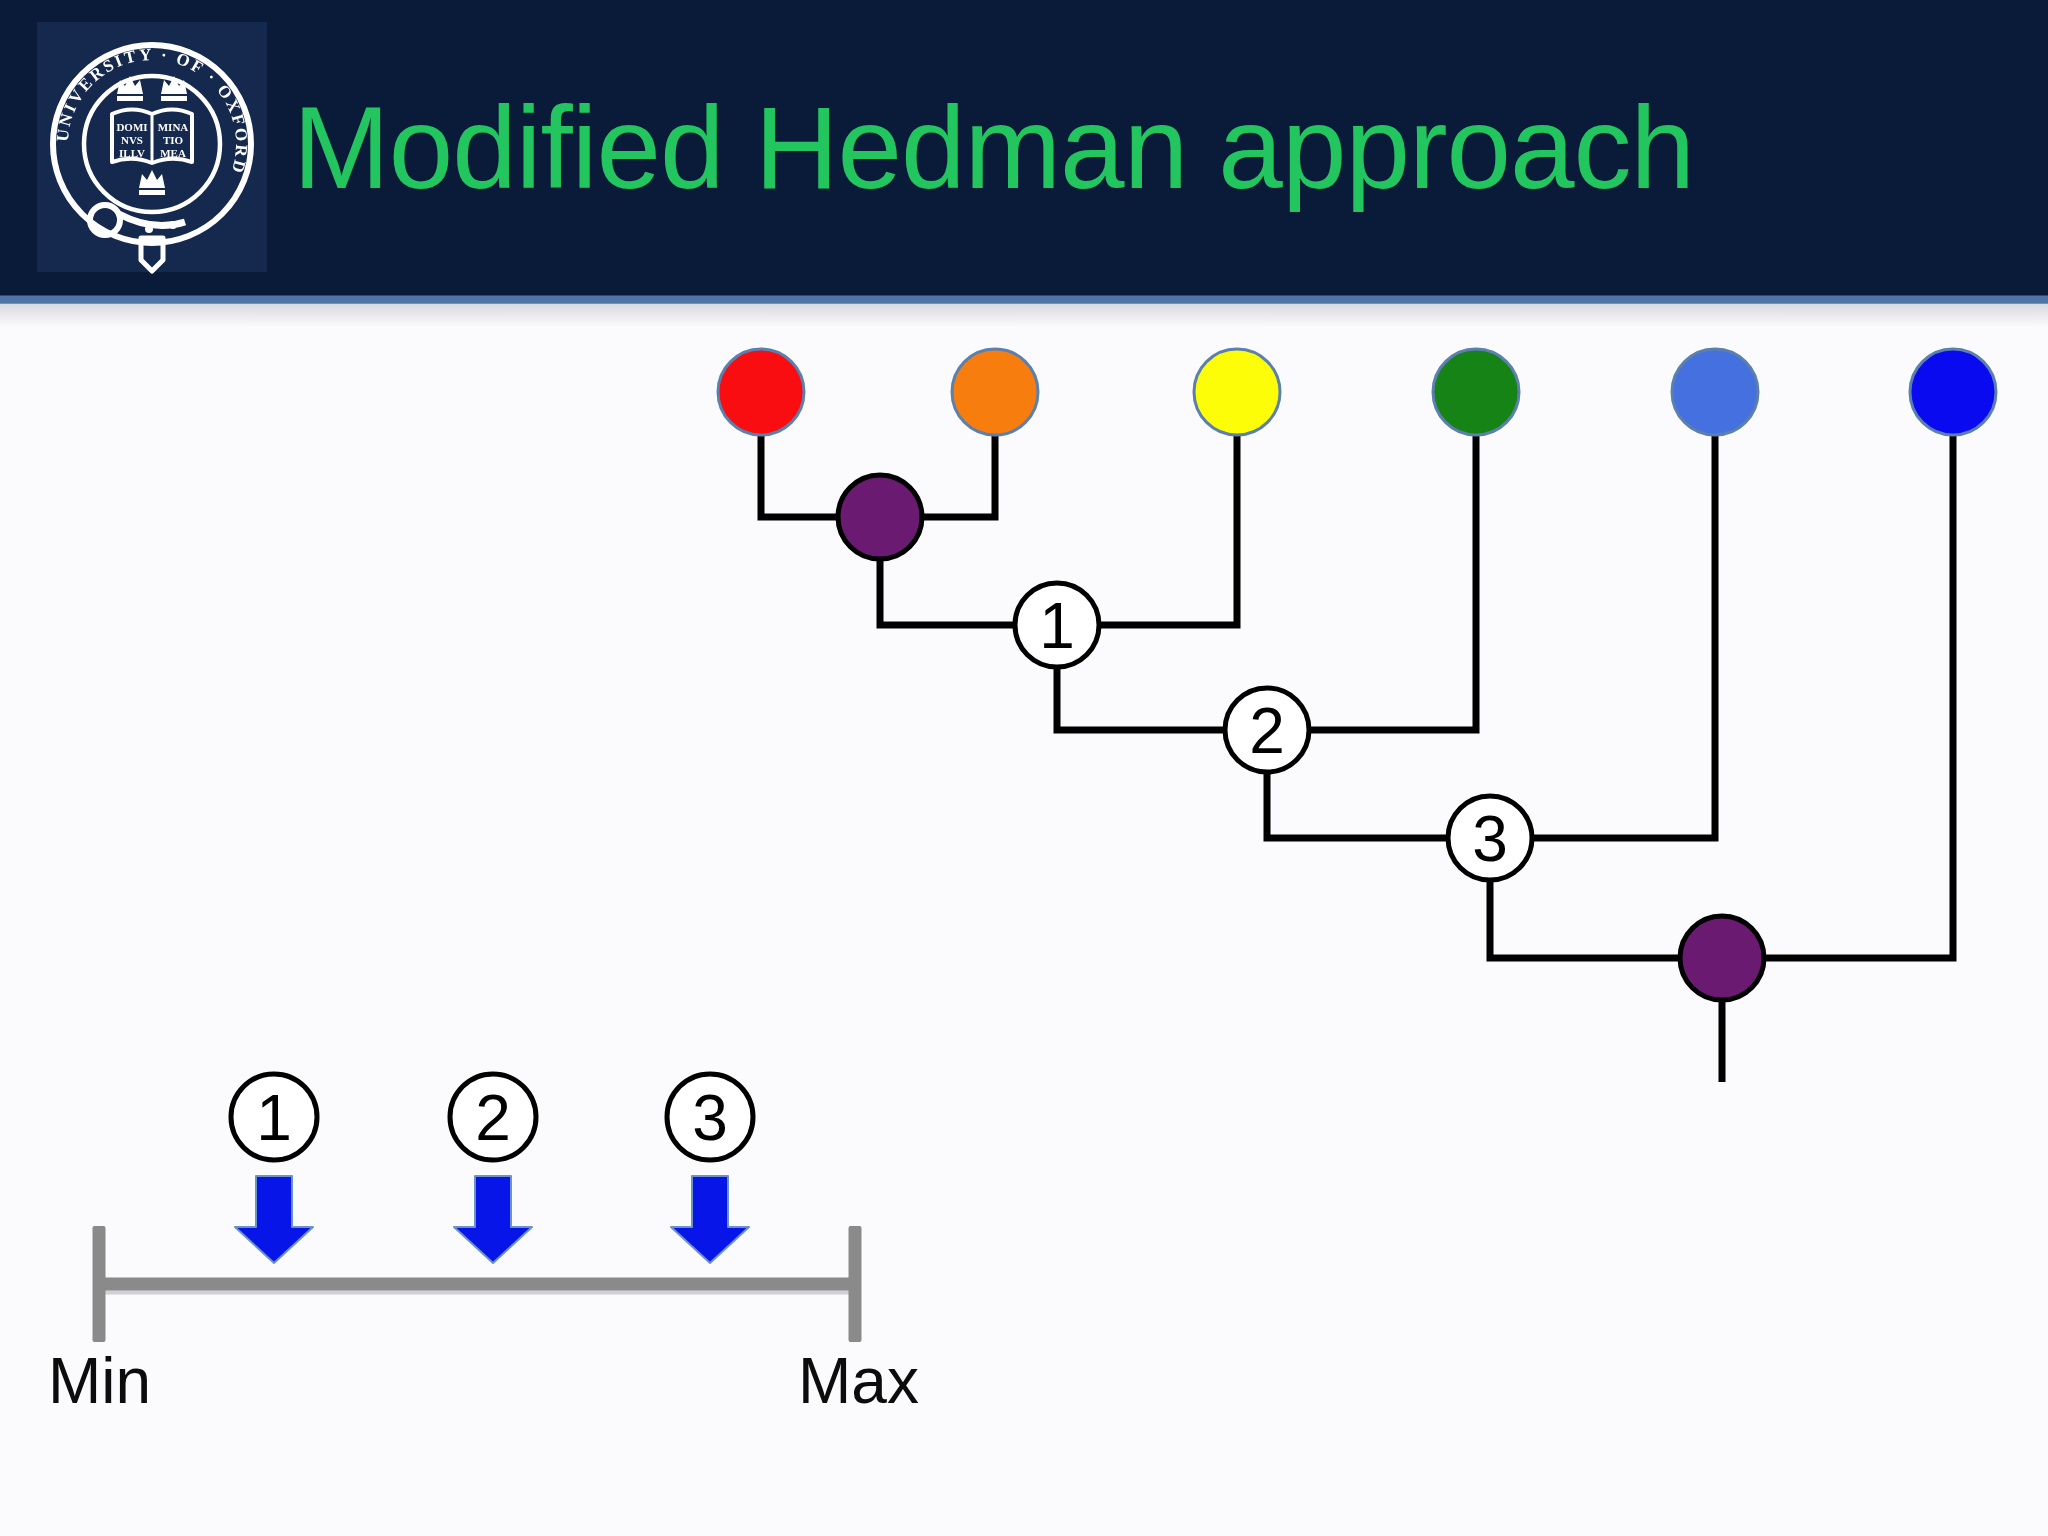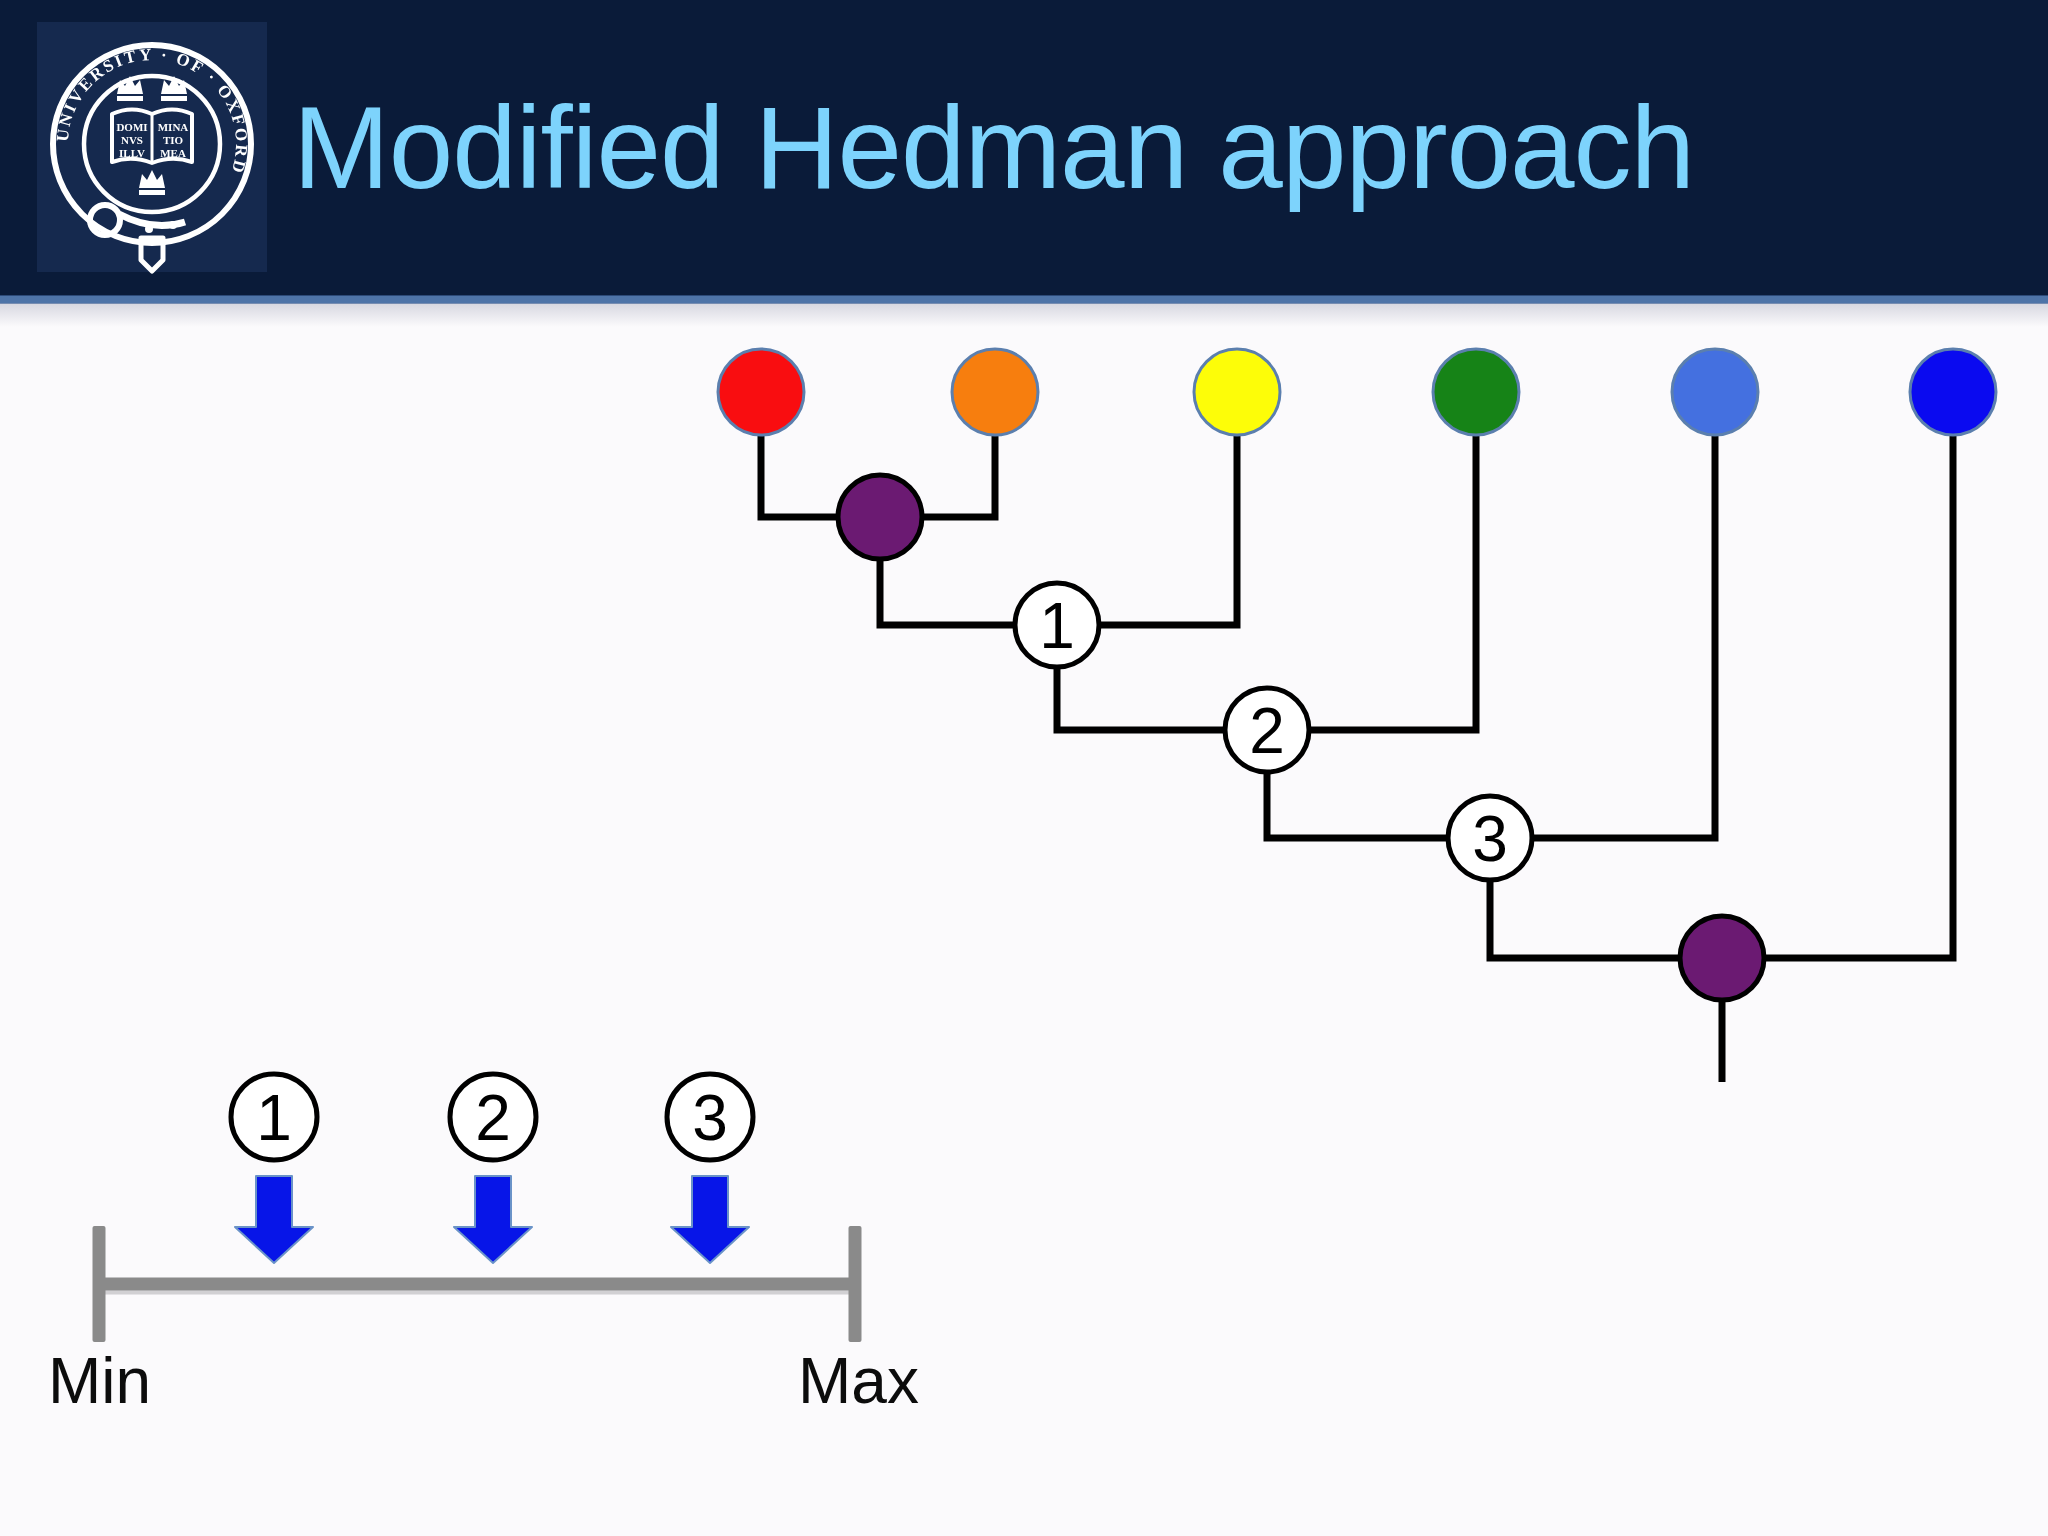--- a/index.html
+++ b/index.html
@@ -37,21 +37,21 @@
   }
   .logo-box {
     position: absolute;
     left: 37px; top: 22px;
     width: 230px; height: 252px;
   }
   .slide-title {
     position: absolute;
     left: 293px; top: 0; height: 295px;
     display: flex; align-items: center;
-    color: #7dd3fc;
+    color: #22c55e;
     font-size: 116px;
     letter-spacing: -1px;
     white-space: nowrap;
   }
   #diagram-svg { position: absolute; left: 0; top: 0; }
   #diagram-svg text { font-family: "Liberation Sans", sans-serif; }
   .logo-box svg text { font-family: "Liberation Serif", serif; }
 </style>
 </head>
 <body>

